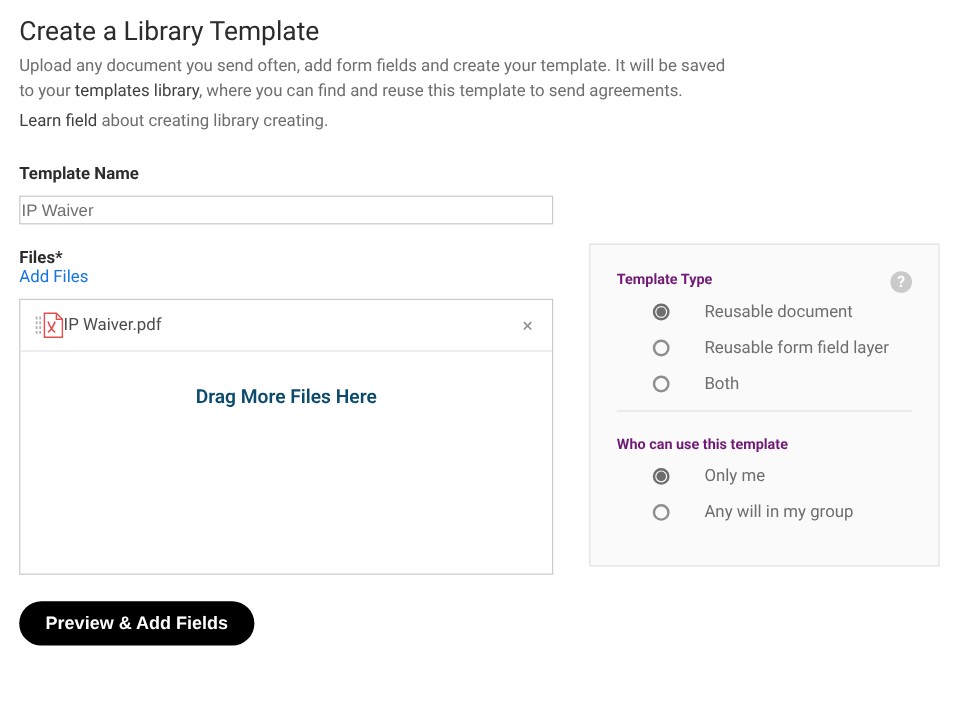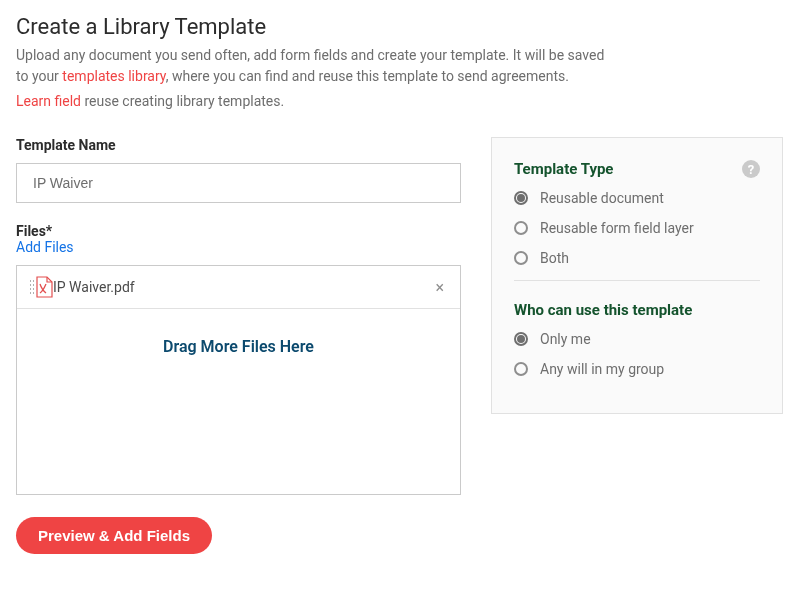--- a/index.html
+++ b/index.html
@@ -23,51 +23,52 @@
       margin-bottom: 6px;
     }
     .subheading {
       color: #6e6e6e;
       font-size: 14px;
       line-height: 1.5;
       margin-bottom: 6px;
       max-width: 600px;
     }
     .subheading a, .learn-more a {
-      color: #ef4444;
+      color: #404040;
       text-decoration: none;
     }
     .learn-more {
       color: #6e6e6e;
       font-size: 14px;
       margin-bottom: 28px;
     }
     .columns {
       display: flex;
       gap: 30px;
+      align-items: center;
     }
     .left-col {
       width: 445px;
     }
     .right-col {
       flex: 1;
     }
     .form-label {
       font-weight: 700;
       font-size: 14px;
       color: #2c2c2c;
       display: block;
     }
     .tn-input {
       width: 100%;
       border: 1px solid #cacaca;
-      padding: 10px 16px;
-      font-size: 14px;
-      color: #6e6e6e;
-      height: 40px;
+      padding: 10px 1px;
+      font-size: 14px;
+      color: #6e6e6e;
+      height: 24px;
       margin-top: 10px;
     }
     .files-header {
       display: flex;
       justify-content: space-between;
       align-items: baseline;
       margin-top: 20px;
       flex-direction: column;
     }
     .files-header .form-label .req { color: #2c2c2c; }
@@ -120,46 +121,47 @@
       justify-content: center;
       padding-top: 28px;
     }
     .side-panel {
       border: 1px solid #e1e1e1;
       background: #fafafa;
       padding: 22px 22px 22px 22px;
     }
     .panel-section-title {
       font-weight: 700;
-      font-size: 15px;
-      color: #14532d;
+      font-size: 12px;
+      color: #701a75;
       margin-bottom: 12px;
     }
     .help-icon {
       float: right;
       width: 18px;
       height: 18px;
       border-radius: 50%;
       background: #cacaca;
       color: #fff;
       display: flex;
       align-items: center;
       justify-content: center;
       font-size: 13px;
       font-weight: 700;
       cursor: pointer;
     }
     .radio-row {
       display: flex;
       align-items: center;
-      gap: 12px;
+      gap: 29px;
       margin-bottom: 14px;
       color: #6e6e6e;
       font-size: 14px;
       cursor: pointer;
+      margin-left: 30px;
     }
     .radio-circle {
       width: 14px;
       height: 14px;
       border: 2px solid #8e8e8e;
       border-radius: 50%;
       display: inline-flex;
       align-items: center;
       justify-content: center;
       flex-shrink: 0;
@@ -173,41 +175,41 @@
       height: 8px;
       background: #6e6e6e;
       border-radius: 50%;
     }
     .divider {
       border: none;
       border-top: 1px solid #e1e1e1;
       margin: 12px 0 20px 0;
     }
     .primary-btn {
-      background: #ef4444;
+      background: #000000;
       color: #fff;
       border: none;
       border-radius: 20px;
       padding: 10px 22px;
       font-size: 15px;
       font-weight: 600;
       cursor: pointer;
       margin-top: 22px;
     }
   </style>
 </head>
 <body>
 
 <div class="page">
   <h1>Create a Library Template</h1>
   <p class="subheading">
     <span>Upload any document you send often, add form fields and create your template. It will be saved to your </span><a href="#">templates library</a><span>, where you can find and reuse this template to send agreements.</span>
   </p>
   <p class="learn-more">
-    <a href="#">Learn field</a><span> reuse creating library templates.</span>
+    <a href="#">Learn field</a><span> about creating library creating.</span>
   </p>
 
   <div class="columns">
     <div class="left-col">
       <label class="form-label">Template Name</label>
       <input class="tn-input" type="text" value="IP Waiver" style="">
 
       <div class="files-header">
         <span class="form-label">
           <span>Files</span><span class="req">*</span>

